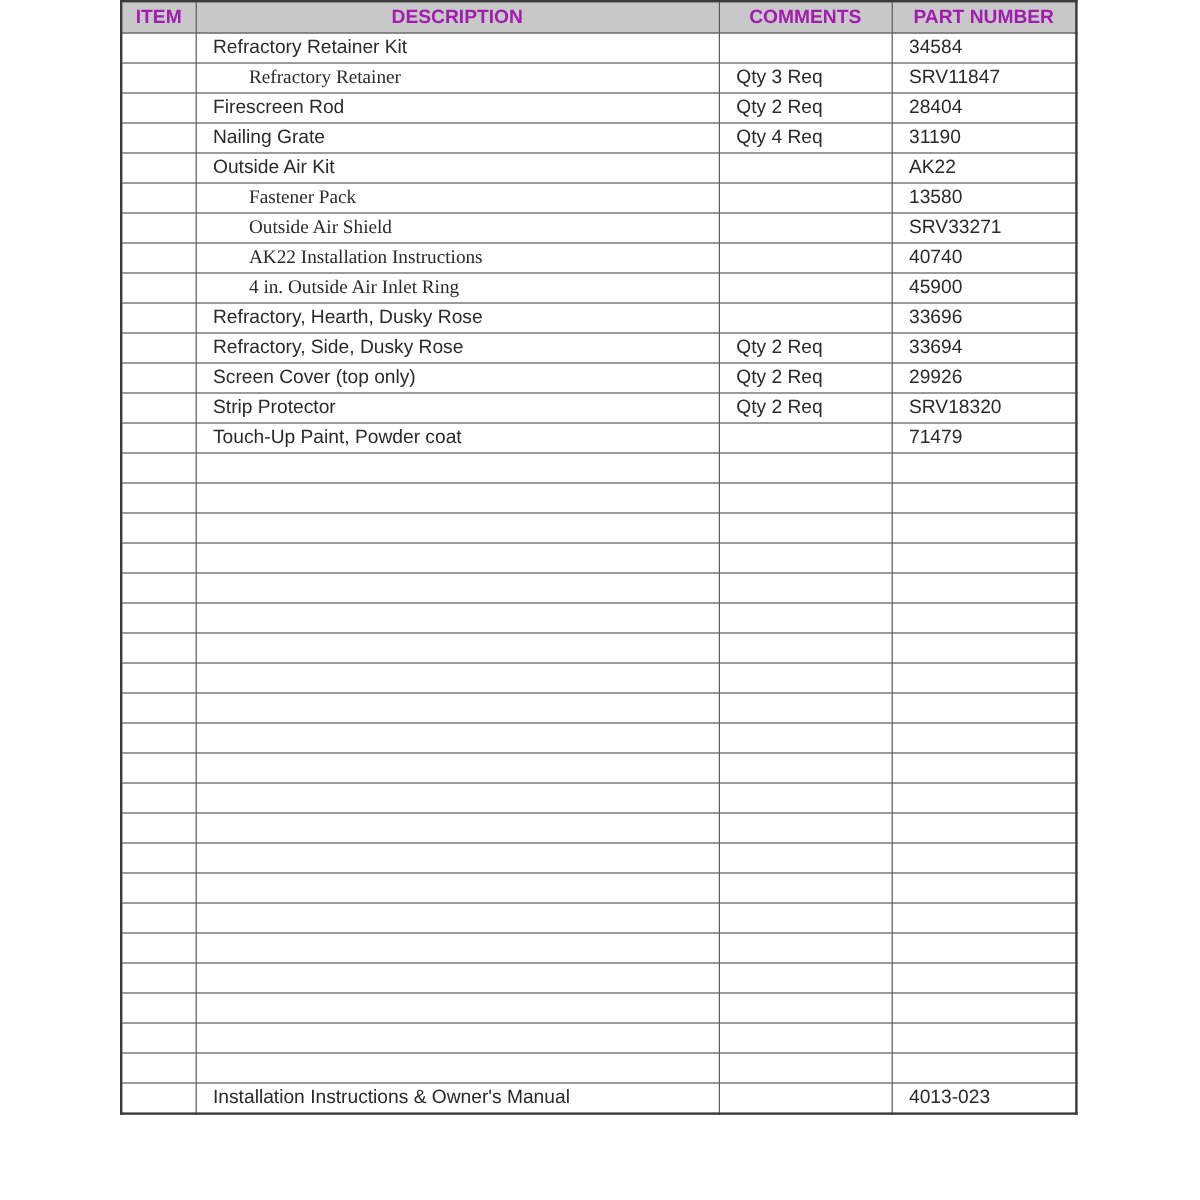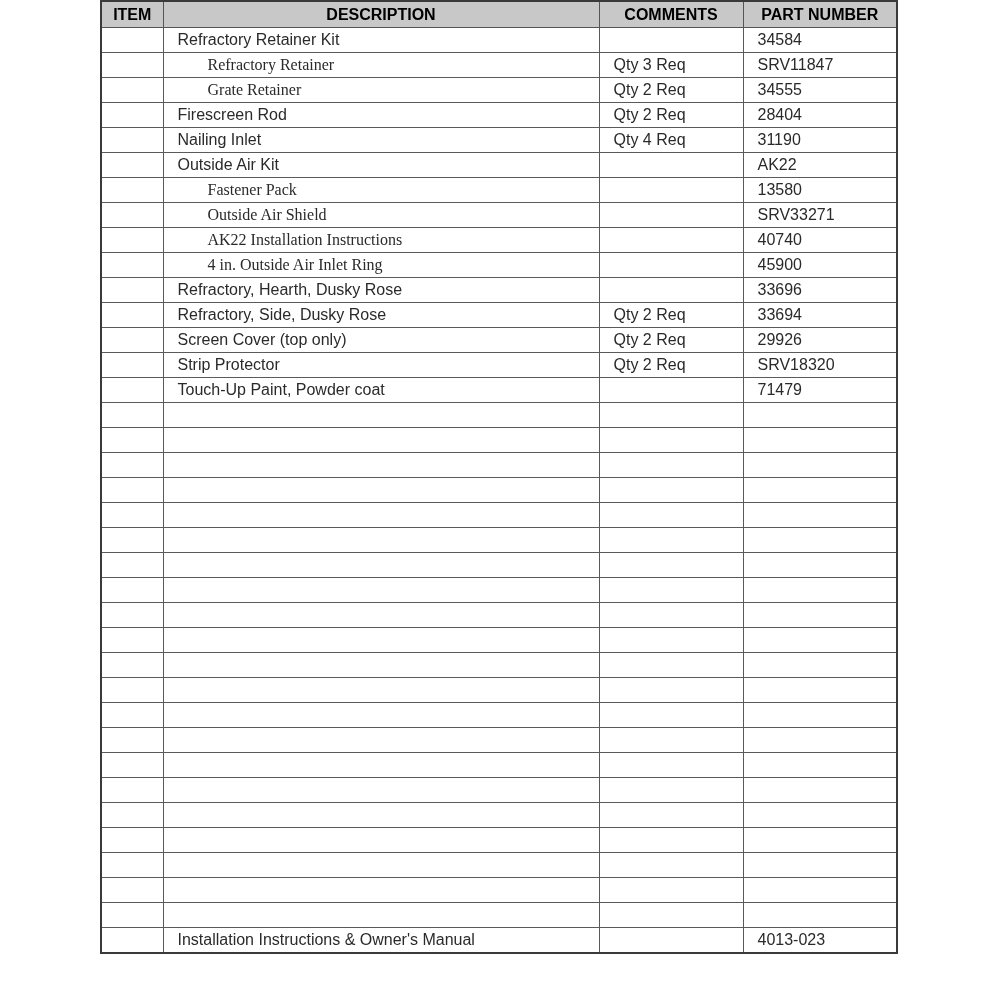--- a/index.html
+++ b/index.html
@@ -3,21 +3,21 @@
 <meta charset="utf-8">
 <style>
   html, body { margin:0; padding:0; background:#ffffff; }
   body { width:1000px; height:1000px; position:relative; overflow:hidden; font-family:"Liberation Sans", sans-serif; }
   table.parts {
     position:absolute; left:100px; top:0px; width:796px;
     border-collapse:collapse; table-layout:fixed;
     border:2px solid #3a3a3a;
   }
   table.parts th {
-    background:#c8c8c8; color:#000000; font-weight:bold; font-size:16px;
+    background:#c8c8c8; color:#a21caf; font-weight:bold; font-size:16px;
     height:25px; padding:0; text-align:center;
     border:1.5px solid #555;
   }
   table.parts td {
     height:24px; padding:0 0 0 14px; font-size:16px; color:#2a2a2a;
     border:1.5px solid #5a5a5a; white-space:nowrap; overflow:hidden;
     line-height:24px;
   }
   table.parts td.item { padding:0; }
   td.indent { padding-left:44px !important;font-family:Liberation Serif, serif; }
@@ -52,33 +52,27 @@
         <td>34584</td>
       </tr>
       <tr>
         <td class="item"></td>
         <td class="indent">Refractory Retainer</td>
         <td>Qty 3 Req</td>
         <td>SRV11847</td>
       </tr>
       <tr>
         <td class="item"></td>
-        <td class="indent">Grate Retainer</td>
-        <td>Qty 2 Req</td>
-        <td>34555</td>
-      </tr>
-      <tr>
-        <td class="item"></td>
         <td>Firescreen Rod</td>
         <td>Qty 2 Req</td>
         <td>28404</td>
       </tr>
       <tr>
         <td class="item"></td>
-        <td>Nailing Inlet</td>
+        <td>Nailing Grate</td>
         <td>Qty 4 Req</td>
         <td>31190</td>
       </tr>
       <tr>
         <td class="item"></td>
         <td>Outside Air Kit</td>
         <td></td>
         <td>AK22</td>
       </tr>
       <tr>

